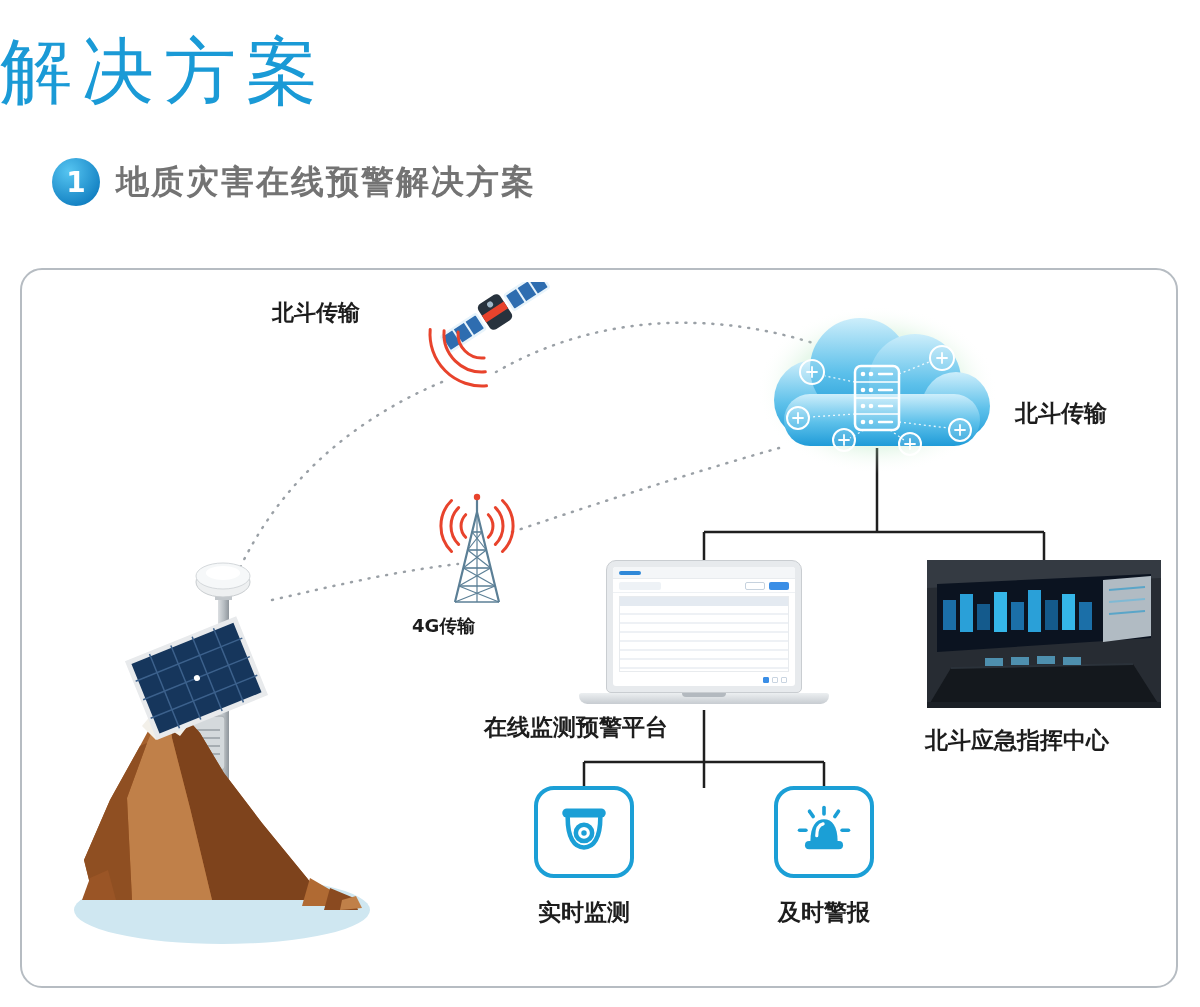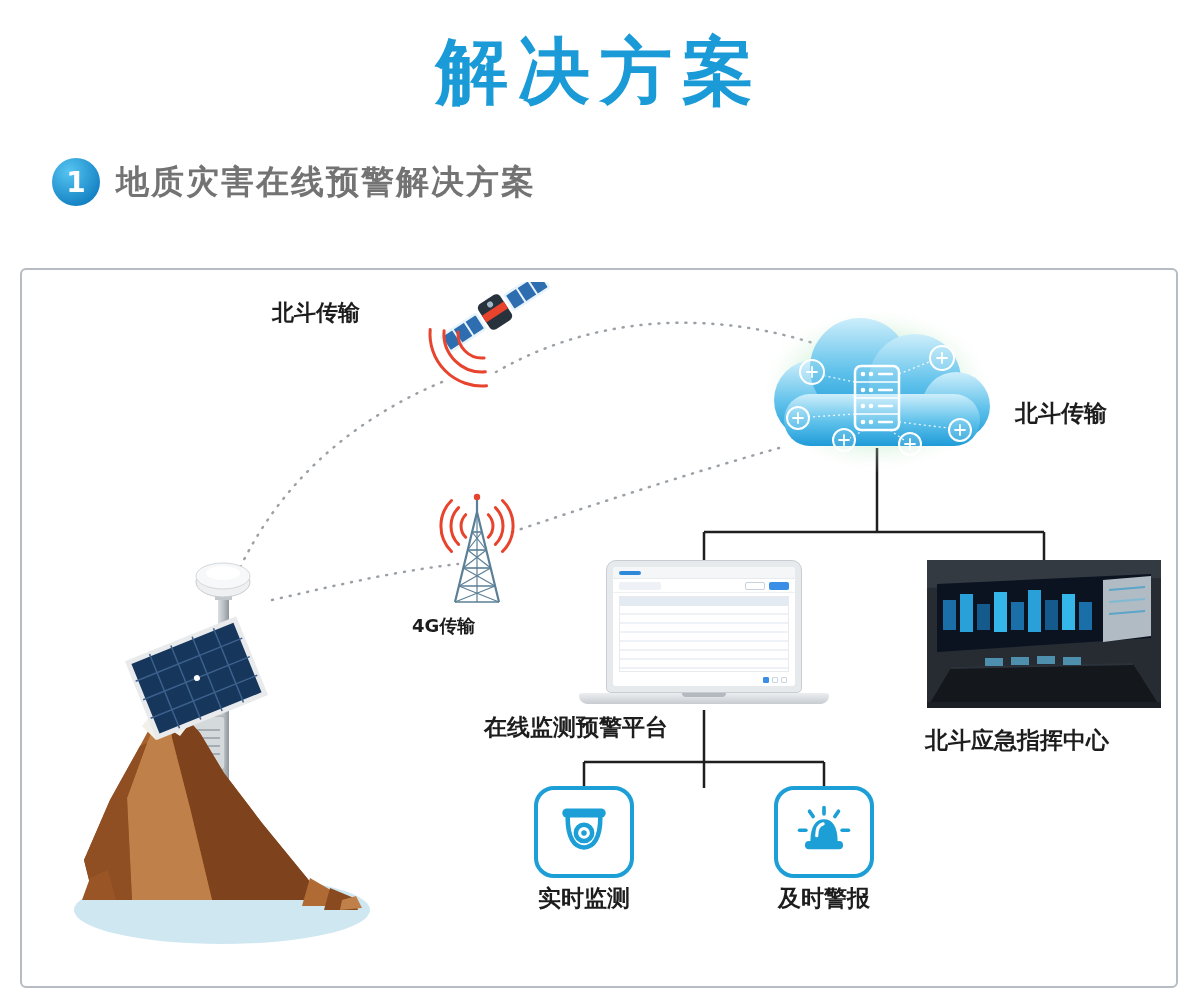--- a/index.html
+++ b/index.html
@@ -1,26 +1,26 @@
 <!DOCTYPE html>
 <html><head>
 <meta charset="utf-8">
 <style>
   *{margin:0;padding:0;box-sizing:border-box}
   html,body{width:1200px;height:1007px;background:#fff;overflow:hidden;
     font-family:"DejaVu Sans","Liberation Sans",sans-serif;position:relative}
-  .page-title{position:absolute;top:24px;left:0;width:100%;text-align:center;
-    font-size:72px;font-weight:700;color:#1a9ad6;letter-spacing:10px}
+  .page-title{position:absolute;top:24px;left:0;width:100%;text-align:left;
+    font-size:72px;font-weight:400;color:#1a9ad6;letter-spacing:10px}
   .section-head{position:absolute;top:158px;left:52px;display:flex;align-items:center;gap:16px}
   .badge{width:48px;height:48px;border-radius:50%;flex:0 0 48px;
     background:radial-gradient(circle at 35% 28%,#56c5f1,#1280c2 78%);
     color:#fff;font-size:28px;font-weight:700;display:flex;align-items:center;justify-content:center}
   .section-title{font-size:33px;color:#737373;font-weight:600;letter-spacing:2px}
   .diagram{position:absolute;left:20px;top:268px;width:1158px;height:720px;
-    border:2px solid #b6bcc2;border-radius:6px;background:#fff}
+    border:2px solid #b6bcc2;border-radius:22px;background:#fff}
   .abs{position:absolute}
   .connectors{position:absolute;left:0;top:0;width:1158px;height:720px}
   .node-label{position:absolute;font-size:22px;color:#1d1d1d;font-weight:600;white-space:nowrap}
   .lbl-beidou{left:250px;top:28px}
   .lbl-cloud{left:993px;top:128px;font-size:23px}
   .lbl-4g{left:390px;top:344px;font-size:18px}
   .lbl-station{left:228px;top:572px}
   .lbl-platform{left:462px;top:442px;font-size:23px}
   .lbl-command{left:903px;top:455px;width:238px;text-align:left;font-size:23px}
   .satellite{left:378px;top:12px;width:160px;height:110px}
@@ -46,21 +46,21 @@
   .lap-dot{width:6px;height:6px;border:1px solid #c9d4e0;border-radius:1px;background:#fff}
   .lap-dot.active{background:#3a8ee6;border-color:#3a8ee6}
   .lap-base{position:absolute;left:0;top:133px;width:250px;height:11px;
     background:linear-gradient(#eceff1,#c7ccd1);border-radius:3px 3px 9px 9px}
   .lap-base::before{content:"";position:absolute;left:103px;top:0;width:44px;height:4px;background:#b3b9bf;border-radius:0 0 4px 4px}
   
   .feature{position:absolute;top:516px;width:100px;text-align:center}
   .f1{left:512px}.f2{left:632px}.f3{left:752px}
   .feature-box{width:100px;height:92px;border:4px solid #1b9fd6;border-radius:20px;background:#fff;
     display:flex;align-items:center;justify-content:center}
-  .feature-label{margin-top:5px;font-size:23px;font-weight:600;color:#1d1d1d;white-space:nowrap}
+  .feature-label{margin-top:19px;font-size:23px;font-weight:600;color:#1d1d1d;white-space:nowrap}
 </style>
 </head>
 <body>
 
 <div class="page-title">解决方案</div>
 
 <div class="section-head">
   <div class="badge">1</div>
   <div class="section-title">地质灾害在线预警解决方案</div>
 </div>

